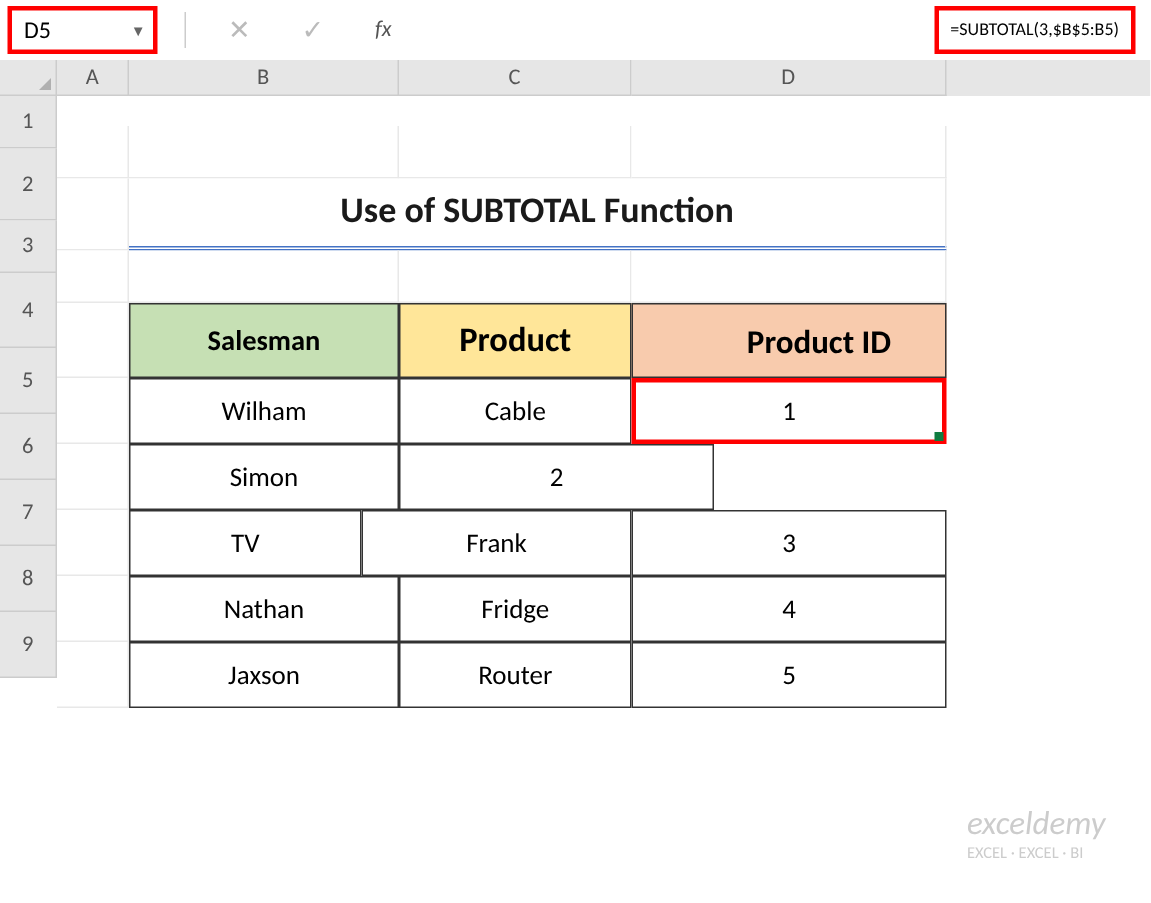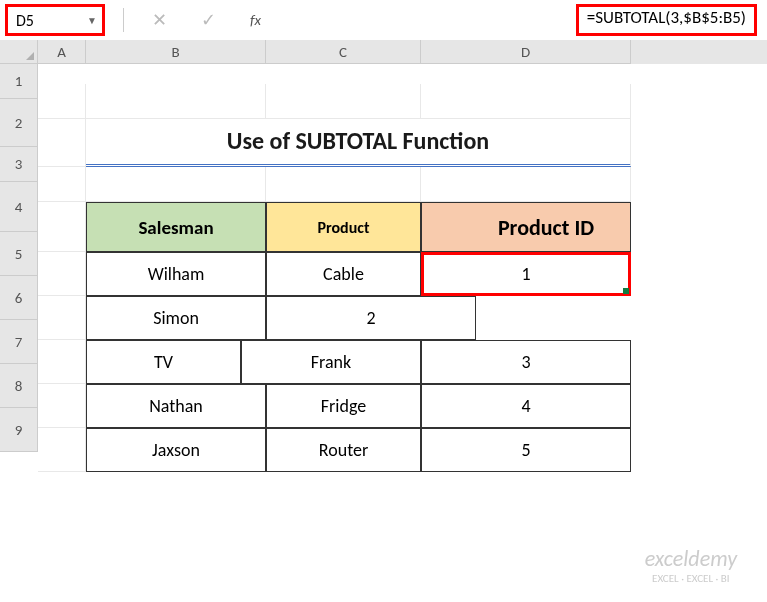--- a/index.html
+++ b/index.html
@@ -58,23 +58,23 @@
     .fx-label {
       font-style: italic;
       font-size: 15px;
       color: #555;
       margin: 4px 10px;
     }
     .formula-input {
       height: 32px;
       border: 3px solid #ff0000;
       display: flex;
-      align-items: flex-start;
+      align-items: center;
       padding: 0 8px;
-      font-size: 17px;
+      font-size: 12px;
       background: #fff;
       margin-left: auto;
       margin-right: 10px;
     }
     .spacer-before-formula {
       flex: 1;
     }
     .grid-area {
       position: relative;
     }
@@ -156,21 +156,21 @@
       border: 1px solid #333 !important;
     }
     .header-salesman {
       background: #c6e0b4 !important;
       font-weight: bold;
       font-size: 19px;
     }
     .header-product {
       background: #ffe699 !important;
       font-weight: bold;
-      font-size: 16px;
+      font-size: 23px;
     }
     .header-productid {
       background: #f8cbad !important;
       font-weight: bold;
       font-size: 22px;
       padding-left: 40px;
     }
     .highlighted-cell {
       border: 3px solid #ff0000 !important;
       position: relative;
@@ -180,22 +180,22 @@
       position: absolute;
       right: -1px;
       bottom: -1px;
       width: 6px;
       height: 6px;
       background: #107c41;
     }
     .watermark {
       position: absolute;
       right: 30px;
-      bottom: 17px;
-      text-align: center;
+      bottom: 27px;
+      text-align: left;
       color: #ccc;
       font-size: 11px;
     }
     .watermark .brand {
       font-size: 22px;
       font-style: italic;
       color: #ccc;
     }
   </style>
 </head>

